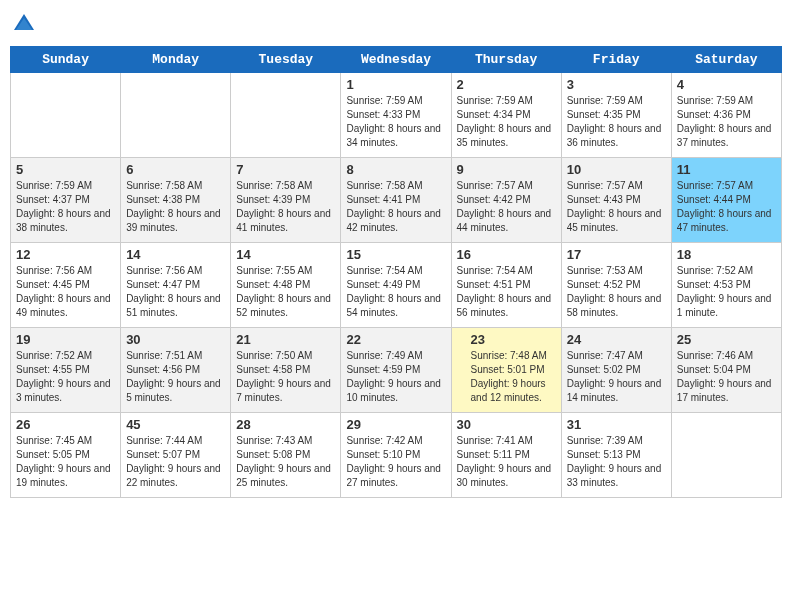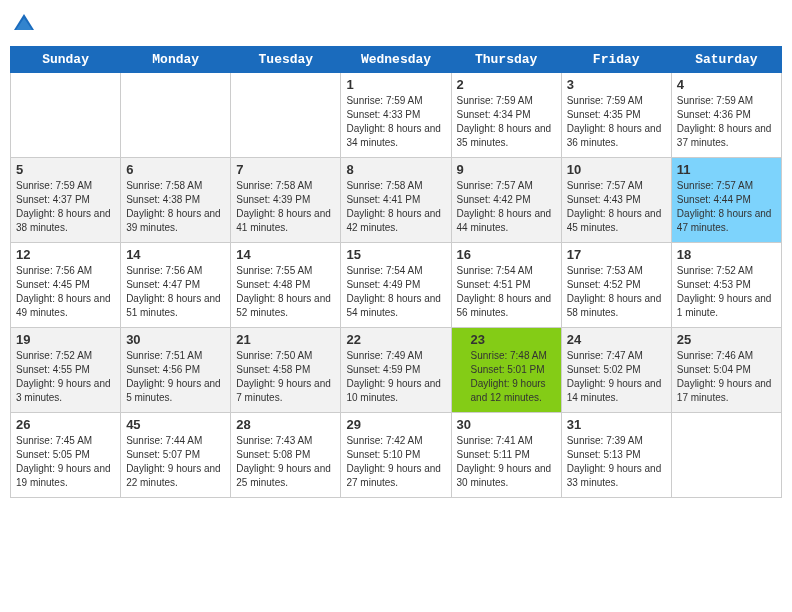--- a/index.html
+++ b/index.html
@@ -261,21 +261,21 @@
           <div class="cell-info" style="white-space: pre-line;">Sunrise: 7:50 AM
 Sunset: 4:58 PM
 Daylight: 9 hours and 7 minutes.</div>
         </td>
         <td style="background-color: rgb(242, 242, 242);">
           <span class="day-num">22</span>
           <div class="cell-info" style="white-space: pre-line;">Sunrise: 7:49 AM
 Sunset: 4:59 PM
 Daylight: 9 hours and 10 minutes.</div>
         </td>
-        <td style="background-color: #84cc16; padding-left: 19px;">
+        <td style="background-color: #fef9c3; padding-left: 19px;">
           <span class="day-num">23</span>
           <div class="cell-info" style="white-space: pre-line;">Sunrise: 7:48 AM
 Sunset: 5:01 PM
 Daylight: 9 hours and 12 minutes.</div>
         </td>
         <td style="background-color: rgb(242, 242, 242);">
           <span class="day-num">24</span>
           <div class="cell-info" style="white-space: pre-line;">Sunrise: 7:47 AM
 Sunset: 5:02 PM
 Daylight: 9 hours and 14 minutes.</div>

